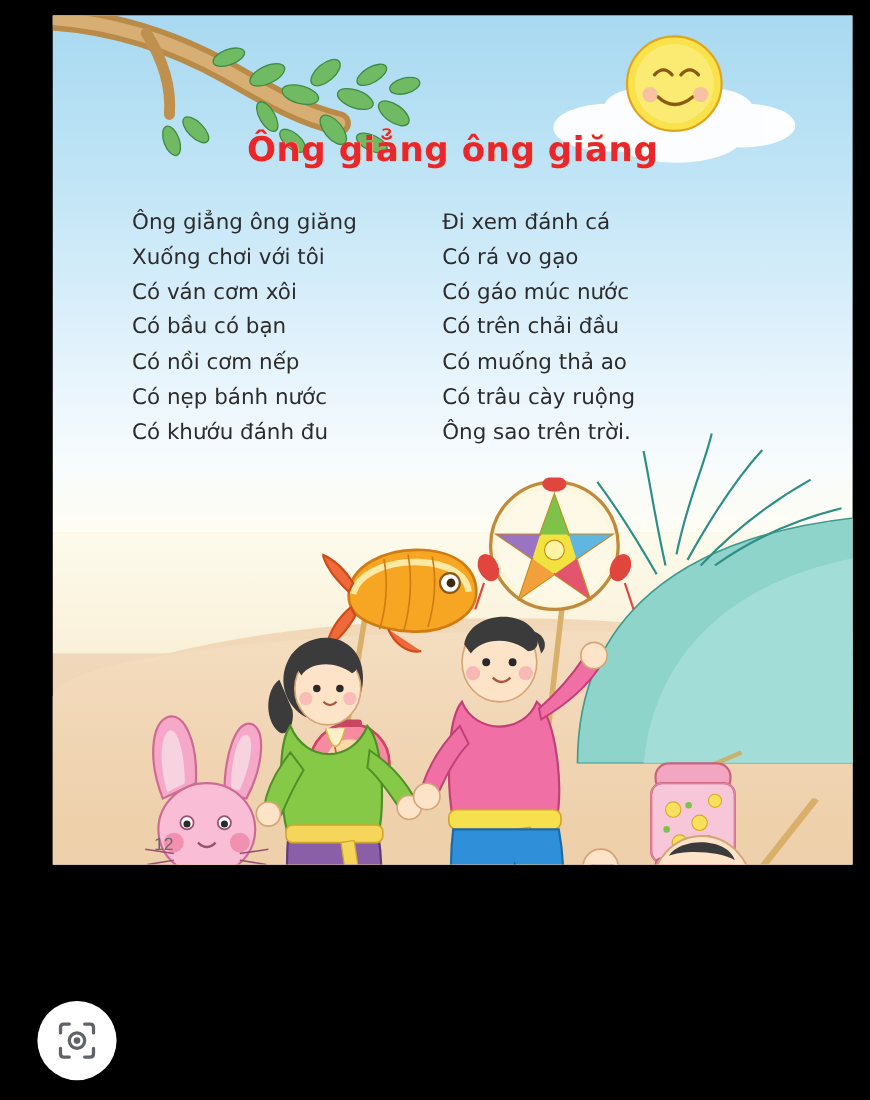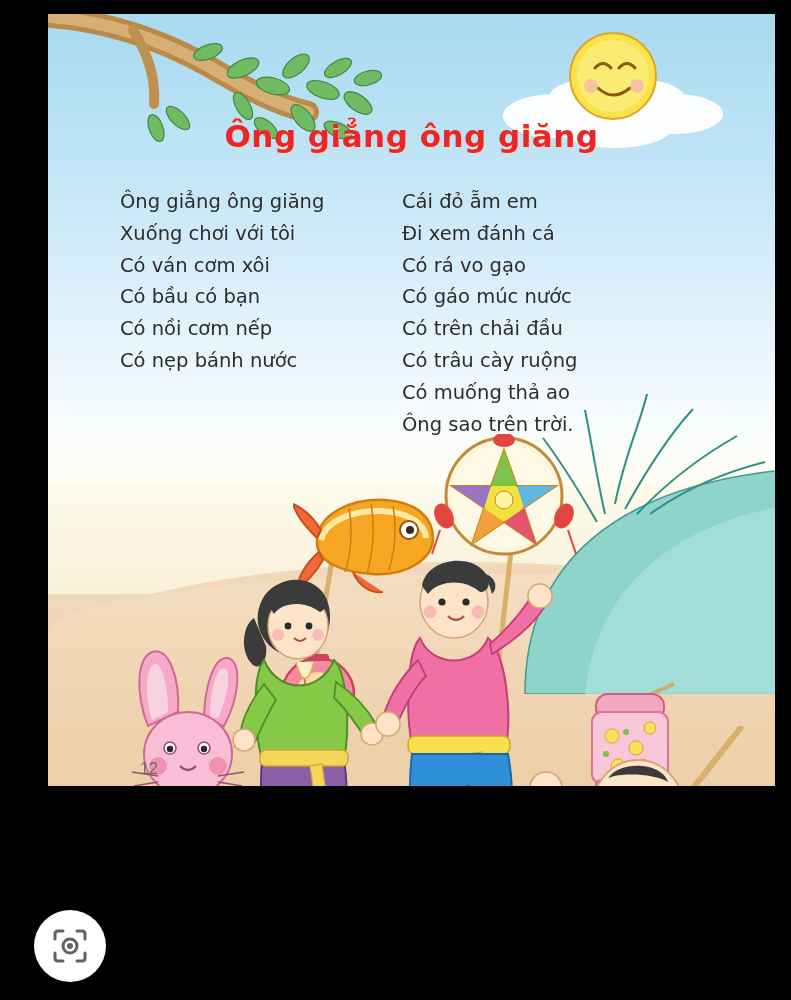--- a/index.html
+++ b/index.html
@@ -192,29 +192,29 @@
     <div class="title">Ông giẳng ông giăng</div>
 
     <div class="poem">
       <div class="col left">
         <div class="line">Ông giẳng ông giăng</div>
         <div class="line">Xuống chơi với tôi</div>
         <div class="line">Có ván cơm xôi</div>
         <div class="line">Có bầu có bạn</div>
         <div class="line">Có nồi cơm nếp</div>
         <div class="line">Có nẹp bánh nước</div>
+        <div class="line">Có khướu đánh đu</div>
       </div>
       <div class="col right">
-        <div class="line">Cái đỏ ẵm em</div>
         <div class="line">Đi xem đánh cá</div>
         <div class="line">Có rá vo gạo</div>
         <div class="line">Có gáo múc nước</div>
         <div class="line">Có trên chải đầu</div>
+        <div class="line">Có muống thả ao</div>
         <div class="line">Có trâu cày ruộng</div>
-        <div class="line">Có muống thả ao</div>
         <div class="line">Ông sao trên trời.</div>
       </div>
     </div>
 
     <svg class="fig" style="left:370px; top:420px; width:170px; height:260px;" viewBox="0 0 170 260">
       <line x1="95" y1="100" x2="78" y2="250" stroke="#d8b06a" stroke-width="5"></line>
       <circle cx="86" cy="62" r="58" fill="#fbf6dc" stroke="#c08a3a" stroke-width="3"></circle>
       <circle cx="86" cy="62" r="52" fill="#fdf9e6"></circle>
       <path d="M86,16 L99,52 L138,52 L106,74 L118,110 L86,88 L54,110 L66,74 L34,52 L73,52 Z" fill="#f2e23f" stroke="#c78a1d" stroke-width="2"></path>
       <path d="M86,16 L99,52 L73,52 Z" fill="#7ec24a"></path>

